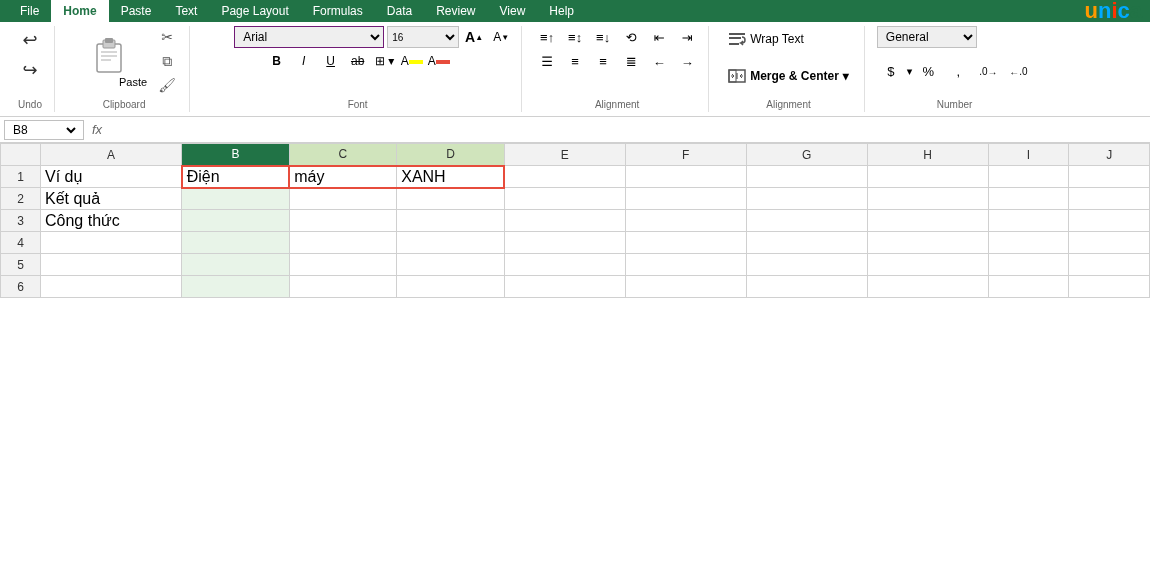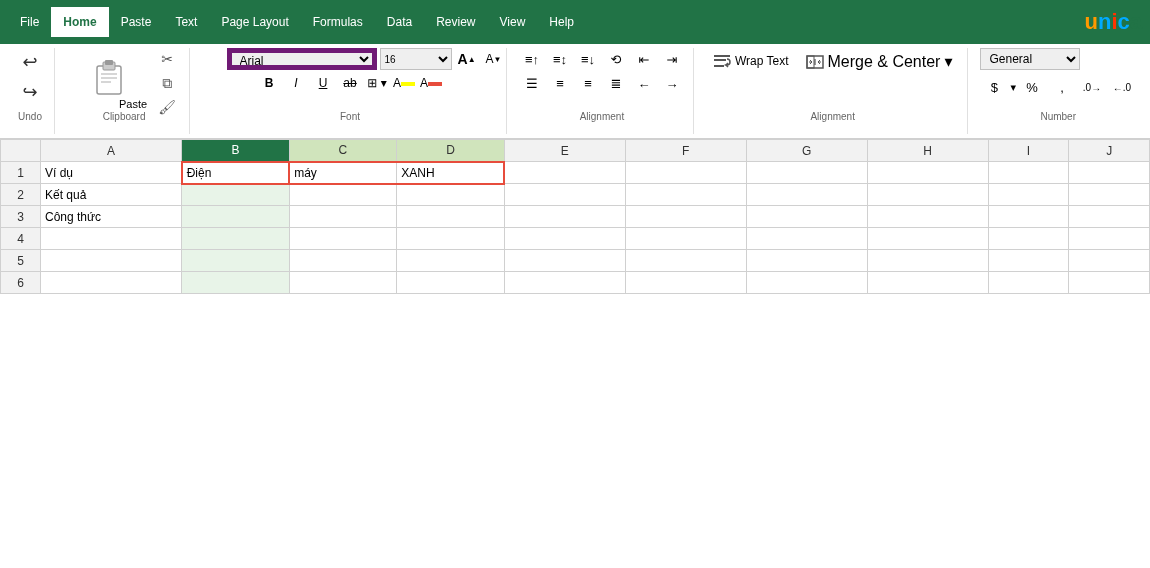--- a/index.html
+++ b/index.html
@@ -1,89 +1,89 @@
 <!DOCTYPE html>
 <html><head>
   <meta charset="utf-8">
   <style>
     * { box-sizing: border-box; margin: 0; padding: 0; }
     body { font-family: 'Segoe UI', Arial, sans-serif; font-size: 12px; background: #fff; overflow: hidden; width: 1150px; height: 568px; }
 
     
-    .tab-bar { display: flex; align-items: center; background: #217346; height: 44px; padding: 0 8px; }
+    .tab-bar { display: flex; align-items: center; background: #217346; height: 22px; padding: 0 8px; }
     .tab-item { color: #fff; font-size: 12px; padding: 0 12px; height: 30px; line-height: 30px; cursor: pointer; font-weight: 400; }
     .tab-item.active { background: #fff; color: #217346; font-weight: 600; }
     .unica-logo { margin-left: auto; font-size: 22px; font-weight: 700; }
     .unica-u { color: #f90; }
     .unica-n { color: #00aaff; }
     .unica-i { color: #ff3300; }
     .unica-c { color: #00aaff; }
     .unica-a { color: #217346; }
 
     
     .toolbar { display: flex; align-items: stretch; padding: 4px 6px; gap: 4px; min-height: 88px; border-bottom: 1px solid #d0d0d0; }
     .toolbar-group { display: flex; flex-direction: column; align-items: center; padding: 0 8px; border-right: 1px solid #e0e0e0; position: relative; }
     .toolbar-group:last-child { border-right: none; }
-    .group-label { position: absolute; bottom: 12px; font-size: 10px; color: #666; white-space: nowrap; }
+    .group-label { position: absolute; bottom: 2px; font-size: 10px; color: #666; white-space: nowrap; }
     .group-content { display: flex; align-items: center; flex: 1; gap: 4px; padding-bottom: 16px; }
 
     
     .undo-group { flex-direction: column; align-items: center; gap: 2px; }
     .undo-btn { width: 32px; height: 28px; border: none; background: transparent; cursor: pointer; display: flex; align-items: center; justify-content: center; font-size: 18px; color: #333; }
 
     
     .clipboard-inner { display: flex; align-items: center; gap: 2px; }
     .paste-btn { display: flex; flex-direction: column; align-items: center; cursor: pointer; padding: 4px; border-radius: 3px; }
     .clipboard-small { display: flex; flex-direction: column; gap: 2px; }
     .clip-sm-btn { width: 28px; height: 22px; border: none; background: transparent; cursor: pointer; display: flex; align-items: center; justify-content: center; font-size: 14px; color: #555; border-radius: 2px; }
 
     
     .font-group-content { flex-direction: column; gap: 2px; }
     .font-row { display: flex; align-items: center; gap: 3px; }
-    .font-select { height: 22px; border: 5px solid #701a75; font-size: 12px; padding: 0 4px; min-width: 150px; margin-left: 32px; }
+    .font-select { height: 22px; border: 1px solid #701a75; font-size: 12px; padding: 0 4px; min-width: 150px; margin-left: 32px; }
     .size-select { height: 22px; border: 1px solid #c0c0c0; font-size: 10px; padding: 0 0; width: 72px; }
     .font-btn { width: 24px; height: 22px; border: 1px solid transparent; background: transparent; cursor: pointer; font-size: 12px; border-radius: 2px; display: flex; align-items: center; justify-content: center; }
     .font-btn.bold { font-weight: bold; }
     .font-btn.italic { font-style: italic; }
     .font-btn.underline { text-decoration: underline; }
     .strike-btn { text-decoration: line-through; }
     .font-size-inc { font-size: 14px; font-weight: bold; }
 
     
     .align-group-content { flex-direction: column; gap: 2px; }
     .align-row { display: flex; gap: 2px; }
     .align-btn { width: 26px; height: 22px; border: 1px solid transparent; background: transparent; cursor: pointer; display: flex; align-items: center; justify-content: center; font-size: 13px; border-radius: 2px; }
 
     
-    .wrap-merge-content { flex-direction: row; gap: 3px; align-items: flex-start; }
+    .wrap-merge-content { flex-direction: column; gap: 11px; align-items: flex-start; }
     .wrap-text-btn { display: flex; align-items: center; gap: 4px; padding: 3px 6px; border: 1px solid transparent; border-radius: 2px; cursor: pointer; background: transparent; font-size: 12px; white-space: nowrap; }
-    .merge-btn { display: flex; align-items: center; gap: 4px; padding: 3px 6px; border: 1px solid transparent; border-radius: 2px; cursor: pointer; background: transparent; font-size: 16px; white-space: nowrap; }
-
-    
-    .number-group-content { flex-direction: column; gap: 6px; align-items: flex-start; }
+    .merge-btn { display: flex; align-items: center; gap: 4px; padding: 3px 6px; border: 1px solid transparent; border-radius: 2px; cursor: pointer; background: transparent; font-size: 12px; white-space: nowrap; font-weight: bold; }
+
+    
+    .number-group-content { flex-direction: column; gap: 12px; align-items: flex-start; }
     .number-select { height: 22px; border: 1px solid #c0c0c0; font-size: 12px; padding: 0 4px; min-width: 100px; }
     .number-row { display: flex; gap: 2px; align-items: center; }
     .num-btn { width: 28px; height: 22px; border: 1px solid transparent; background: transparent; cursor: pointer; font-size: 13px; border-radius: 2px; display: flex; align-items: center; justify-content: center; }
 
     
     .formula-bar { display: flex; align-items: center; height: 26px; border-bottom: 1px solid #d0d0d0; background: #fff; padding: 0 4px; gap: 4px; }
     .cell-ref { width: 80px; border: 1px solid #c0c0c0; height: 20px; padding: 0 4px; font-size: 12px; display: flex; align-items: center; }
     .cell-ref select { border: none; background: transparent; width: 100%; font-size: 12px; outline: none; }
     .fx-icon { color: #666; font-size: 13px; padding: 0 4px; font-style: italic; }
     .formula-input { flex: 1; border: none; outline: none; font-size: 12px; height: 100%; }
     .sheet-table { border-collapse: collapse; width: 100%; }
     
     
     .col-header { background: #f2f2f2; border: 1px solid #d0d0d0; text-align: center; font-size: 12px; color: #333; font-weight: 400; height: 22px; padding: 0 4px; min-width: 60px; cursor: pointer; user-select: none; }
     .col-header.highlight { background: #d0e4bc; }
     .row-header { background: #f2f2f2; border: 1px solid #d0d0d0; text-align: center; font-size: 12px; color: #333; font-weight: 400; width: 40px; min-width: 40px; height: 22px; cursor: pointer; user-select: none; }
     .corner-header { background: #f2f2f2; border: 1px solid #d0d0d0; width: 40px; height: 22px; }
     
     
-    .cell { border: 1px solid #d0d0d0; height: 22px; padding: 0 4px; font-size: 12px; vertical-align: middle; white-space: nowrap; min-width: 60px; cursor: cell; }
+    .cell { border: 1px solid #d0d0d0; height: 22px; padding: 0 4px; font-size: 16px; vertical-align: middle; white-space: nowrap; min-width: 60px; cursor: cell; }
     .cell.selected-col { background: #e8f4e8; }
     .cell-a { min-width: 100px; }
     .cell-b { min-width: 80px; }
     .cell-c { min-width: 80px; }
     .cell-d { min-width: 80px; margin-left: 16px; }
 
     
     .merged-selected { border: 2px solid #e74c3c !important; }
     .b-selected-header { background: #217346 !important; color: #fff !important; }
 
@@ -254,20 +254,29 @@
           <button class="num-btn">,</button>
           <button class="num-btn" style="font-size:10px;">.0→</button>
           <button class="num-btn" style="font-size:10px;">←.0</button>
         </div>
       </div>
       <span class="group-label">Number</span>
     </div>
 
   </div>
 
+  <div class="formula-bar">
+    <div class="cell-ref">
+      <select style="border:none;background:transparent;width:100%;font-size:12px;outline:none;">
+        <option>B8</option>
+      </select>
+    </div>
+    <span class="fx-icon">fx</span>
+    <input class="formula-input" type="text" value="" style="">
+  </div>
 
   <div class="sheet-area">
     <table class="sheet-table">
 
       <thead>
         <tr>
           <th class="corner-header"></th>
           <th class="col-header" style="min-width:105px;">A</th>
           <th class="col-header b-selected-header" style="min-width:80px;">B</th>
           <th class="col-header highlight" style="min-width:65px;">C</th>

